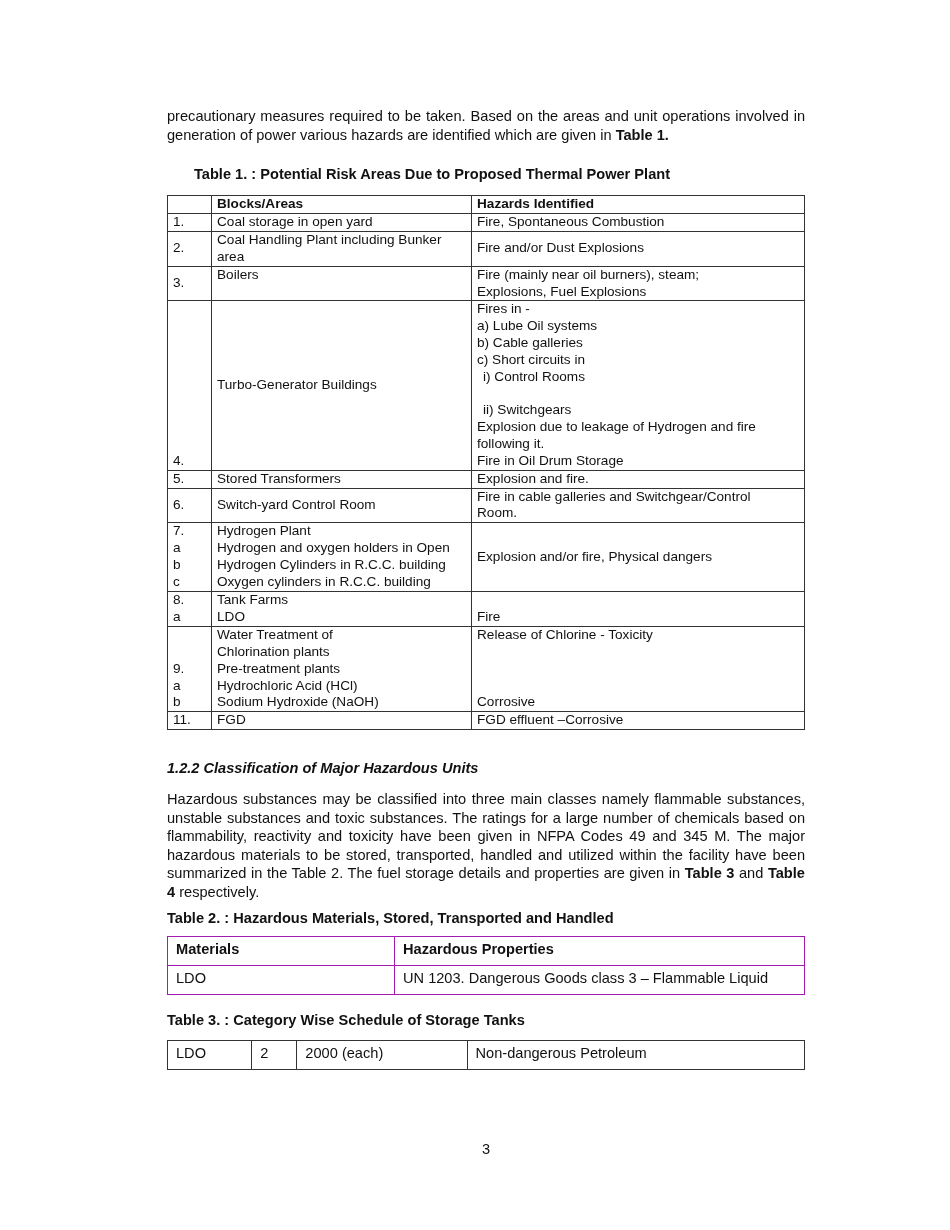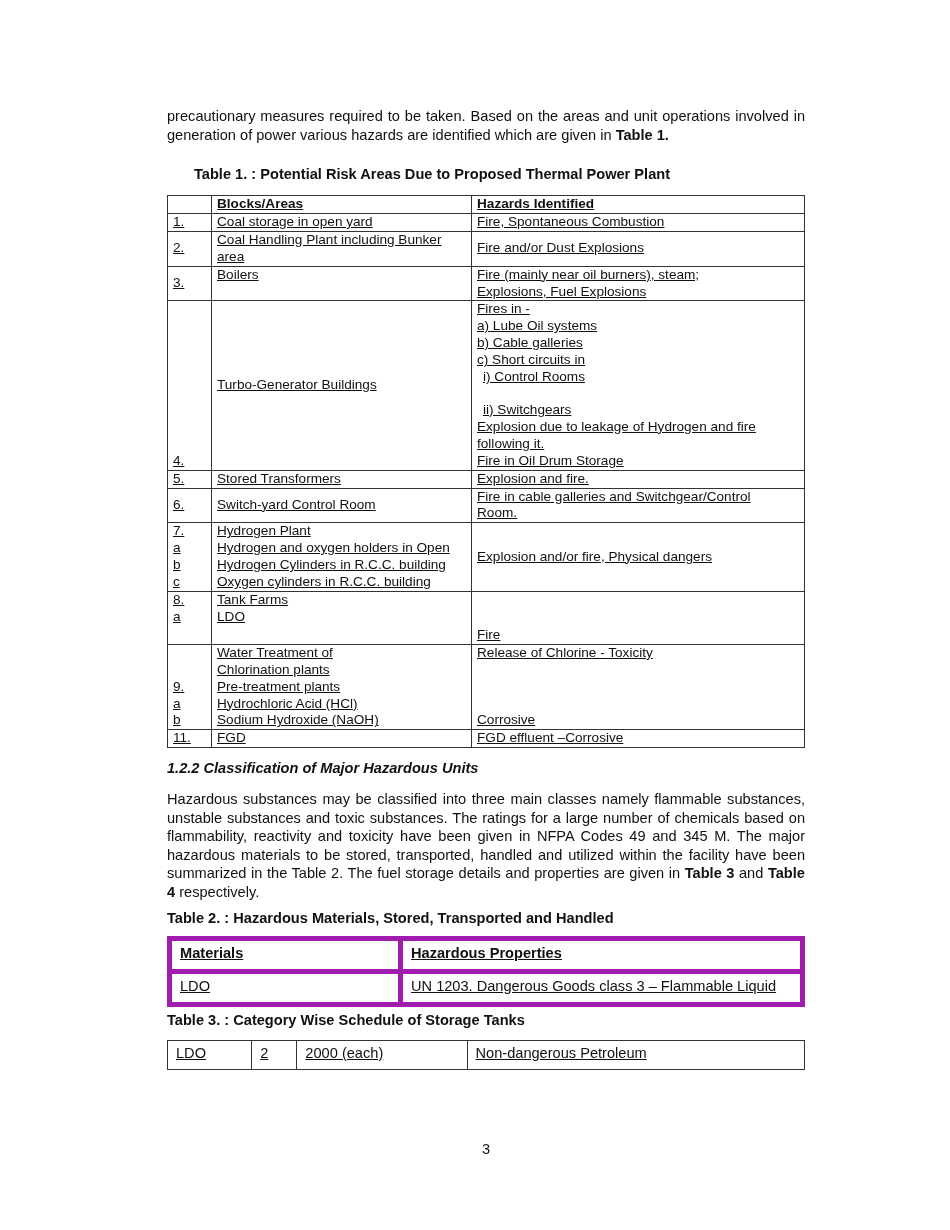--- a/index.html
+++ b/index.html
@@ -1,34 +1,34 @@
 <!DOCTYPE html>
 <html><head>
 <meta charset="utf-8">
 <style>
   html, body { margin:0; padding:0; background:#ffffff; }
   body { width:950px; height:1230px; position:relative; font-family:"Liberation Sans", sans-serif; color:#111; }
   .page { position:absolute; left:167px; top:0; width:638px; }
   .para { font-size:14.6px; line-height:18.5px; text-align:justify; margin:0; }
   .p1 { position:absolute; top:107px; left:0; width:638px; }
   .caption1 { position:absolute; top:166px; left:27px; font-size:14.6px; font-weight:bold; }
-  table { border-collapse:collapse;text-decoration:underline; }
+  table { border-collapse:collapse; }
   .t1 { position:absolute; top:195px; left:0; width:638px; font-size:13.6px; line-height:16.9px; }
   .t1 td { border:1px solid #333; padding:0 5px 0 5px; vertical-align:middle; }
   .t1 th { border:1px solid #333; padding:0 5px; text-align:left; font-weight:bold; }
   .c1 { width:33px; }
   .c2 { width:249px; }
   .top { vertical-align:top !important; }
   .bot { vertical-align:bottom !important; }
   .ln { display:block; }
   .h122 { position:absolute; top:760px; left:0; font-size:14.6px; font-weight:bold; font-style:italic; }
   .p2 { position:absolute; top:790px; left:0; width:638px; }
   .caption2 { position:absolute; top:910px; left:0; font-size:14.6px; font-weight:bold; }
   .t2 { position:absolute; top:936px; left:0; width:638px; font-size:14.6px; }
-  .t2 td, .t2 th { border:5px solid #a21caf; padding:4px 8px 8px 8px; text-align:left; }
+  .t2 td, .t2 th { border:1px solid #a21caf; padding:4px 8px 8px 8px; text-align:left; }
   .t2 th { font-weight:bold; }
   .caption3 { position:absolute; top:1012px; left:0; font-size:14.6px; font-weight:bold; }
   .t3 { position:absolute; top:1040px; left:0; width:638px; font-size:14.6px; }
   .t3 td, .t3 th { border:1px solid #333; padding:4px 8px 8px 8px; text-align:left; }
   .t3 th { font-weight:bold; }
   .pagenum { position:absolute; top:1141px; left:0; width:638px; text-align:center; font-size:14.6px; }
   b { font-weight:bold; }
 </style>
 </head>
 <body>
@@ -145,21 +145,21 @@
         <tr>
           <td class="top">
             <span class="ln">8.</span>
             <span class="ln">a</span>
           </td>
           <td class="top">
             <span class="ln">Tank Farms</span>
             <span class="ln">LDO</span>
           </td>
           <td class="bot">
-            <span class="ln" style="margin-top: 35px;">Fire</span>
+            <span class="ln" style="margin-top: 17px;">Fire</span>
           </td>
         </tr>
         <tr>
           <td class="bot">
             <span class="ln">9.</span>
             <span class="ln">a</span>
             <span class="ln">b</span>
           </td>
           <td class="top">
             <span class="ln">Water Treatment of</span>

